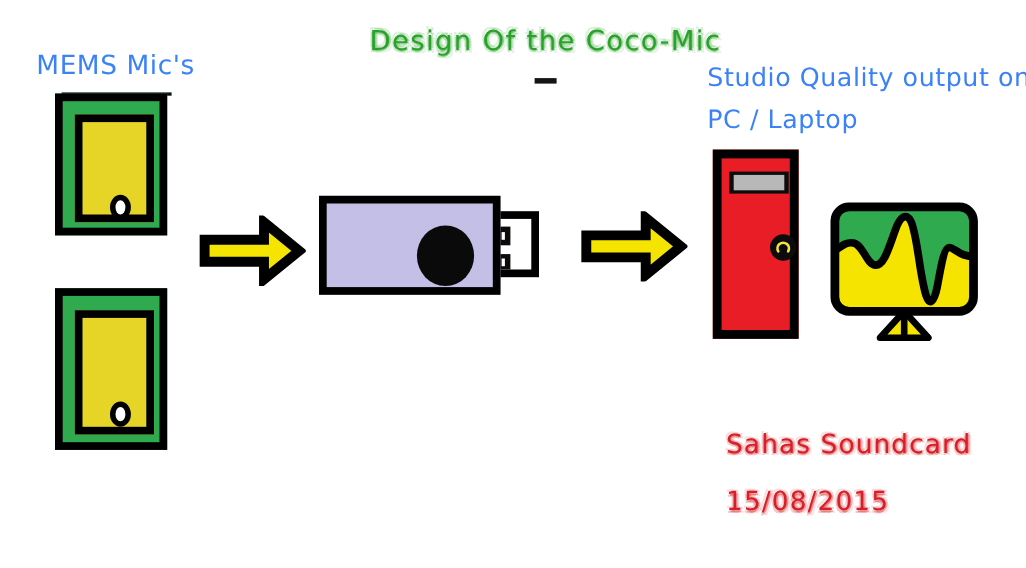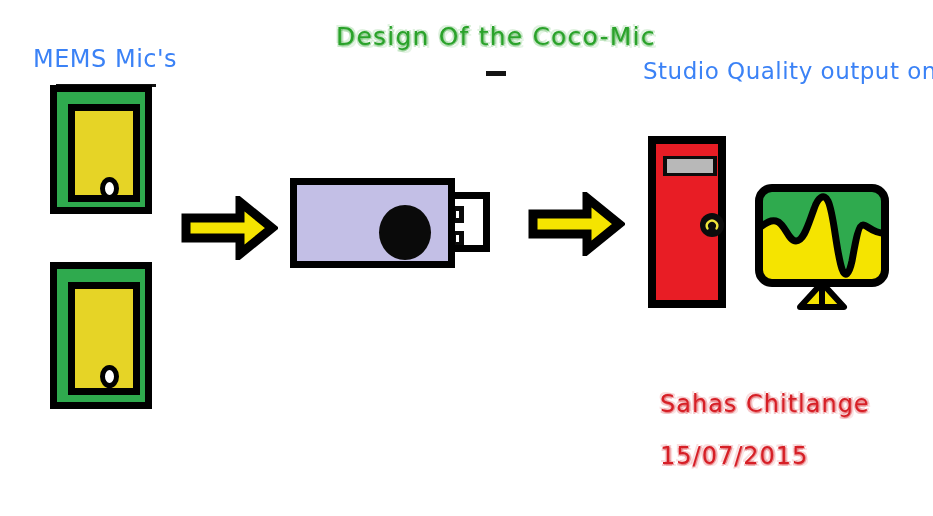--- a/index.html
+++ b/index.html
@@ -192,20 +192,21 @@
     </div>
   </div>
 
   <div class="abs arrow" style="left:527px; top:192px;">
     <svg width="98" height="64" viewBox="0 0 98 64">
       <path d="M6 22 L60 22 L60 6 L92 32 L60 58 L60 42 L6 42 Z" fill="#f5e400" stroke="#000000" stroke-width="9" stroke-linejoin="miter"></path>
     </svg>
   </div>
 
   <div class="abs label" style="left:643px; top:58px; font-size:23px;">Studio Quality output on</div>
+  <div class="abs label" style="left:643px; top:96px; font-size:23px;">PC / Laptop</div>
 
   <div class="abs tower-body" style="left:648px; top:136px; width:78px; height:172px;">
     <div class="tower-drive" style="left:7px; top:12px; width:54px; height:20px;">
       <div class="tower-drive-text"></div>
     </div>
     <div class="tower-power" style="left:44px; top:69px; width:24px; height:24px;">
       <svg width="24" height="24" viewBox="0 0 24 24" style="display:block;">
         <path d="M7.5 15.5 A5.2 5.2 0 1 1 16.5 15.5" fill="none" stroke="#f0e53c" stroke-width="2.4" stroke-linecap="round"></path>
       </svg>
     </div>
@@ -245,16 +246,16 @@
 
       <rect x="7" y="5" width="126" height="95" rx="13" ry="13" fill="none" stroke="#000000" stroke-width="8"></rect>
 
       <rect x="66" y="98" width="7" height="12" fill="#000000"></rect>
 
       <path d="M70 100 L92 124 L48 124 Z" fill="#f5e400" stroke="#000000" stroke-width="6" stroke-linejoin="round"></path>
       <path d="M70 101 L70 124" stroke="#000000" stroke-width="6"></path>
     </svg>
   </div>
 
-  <div class="abs credit" style="left:660px; top:390px;">Sahas Chitlange</div>
-  <div class="abs credit" style="left:660px; top:442px;">15/07/2015</div>
+  <div class="abs credit" style="left:660px; top:390px;">Sahas Soundcard</div>
+  <div class="abs credit" style="left:660px; top:442px;">15/08/2015</div>
 
 </div>
 
 </body></html>

